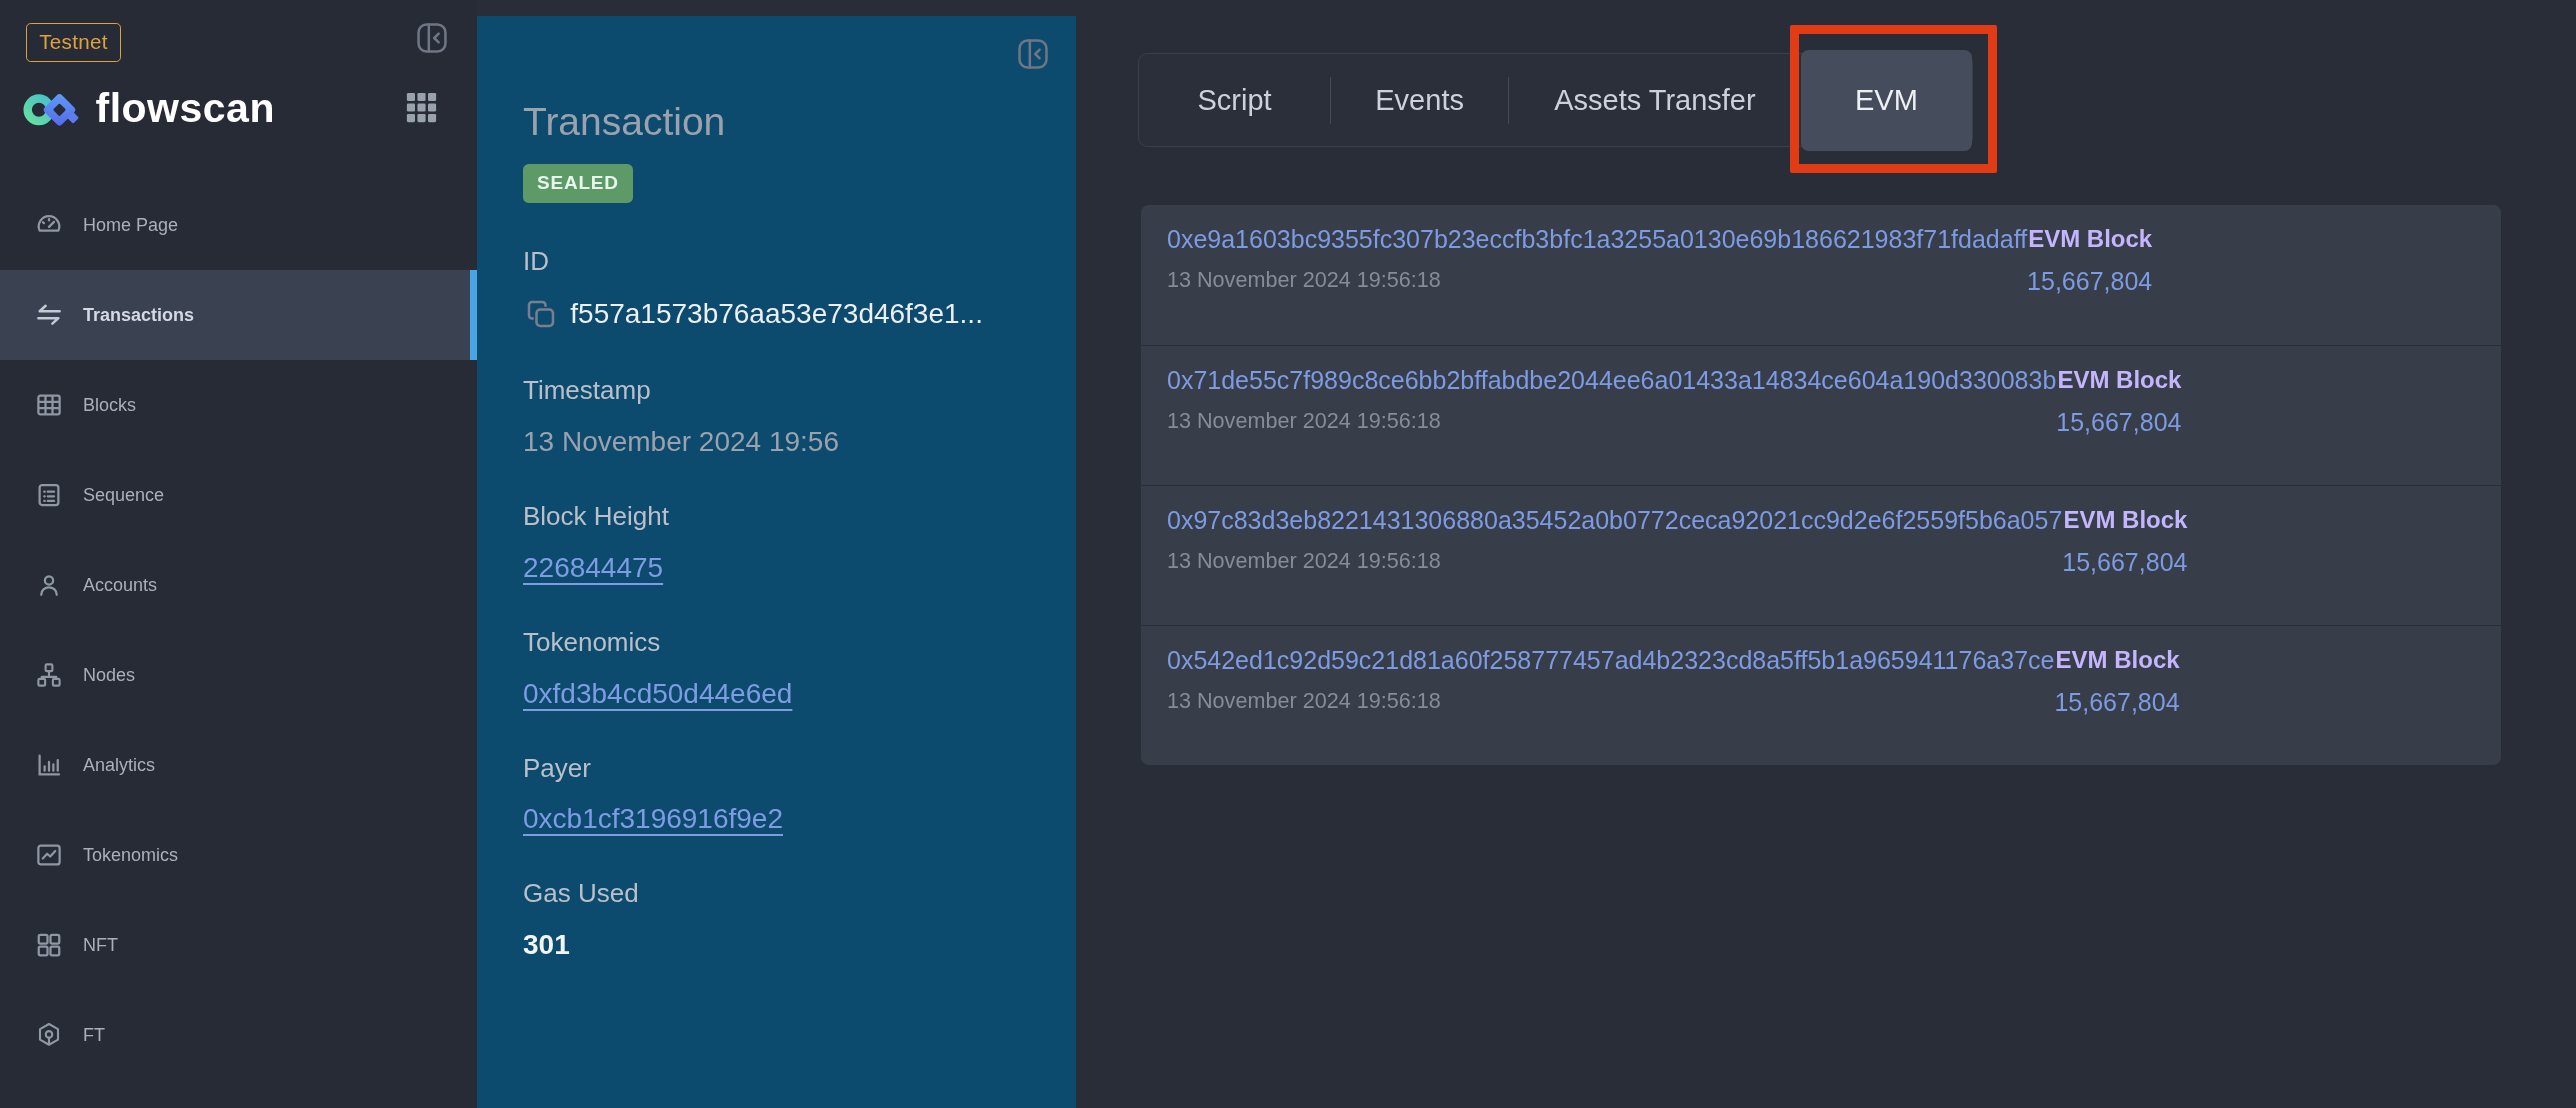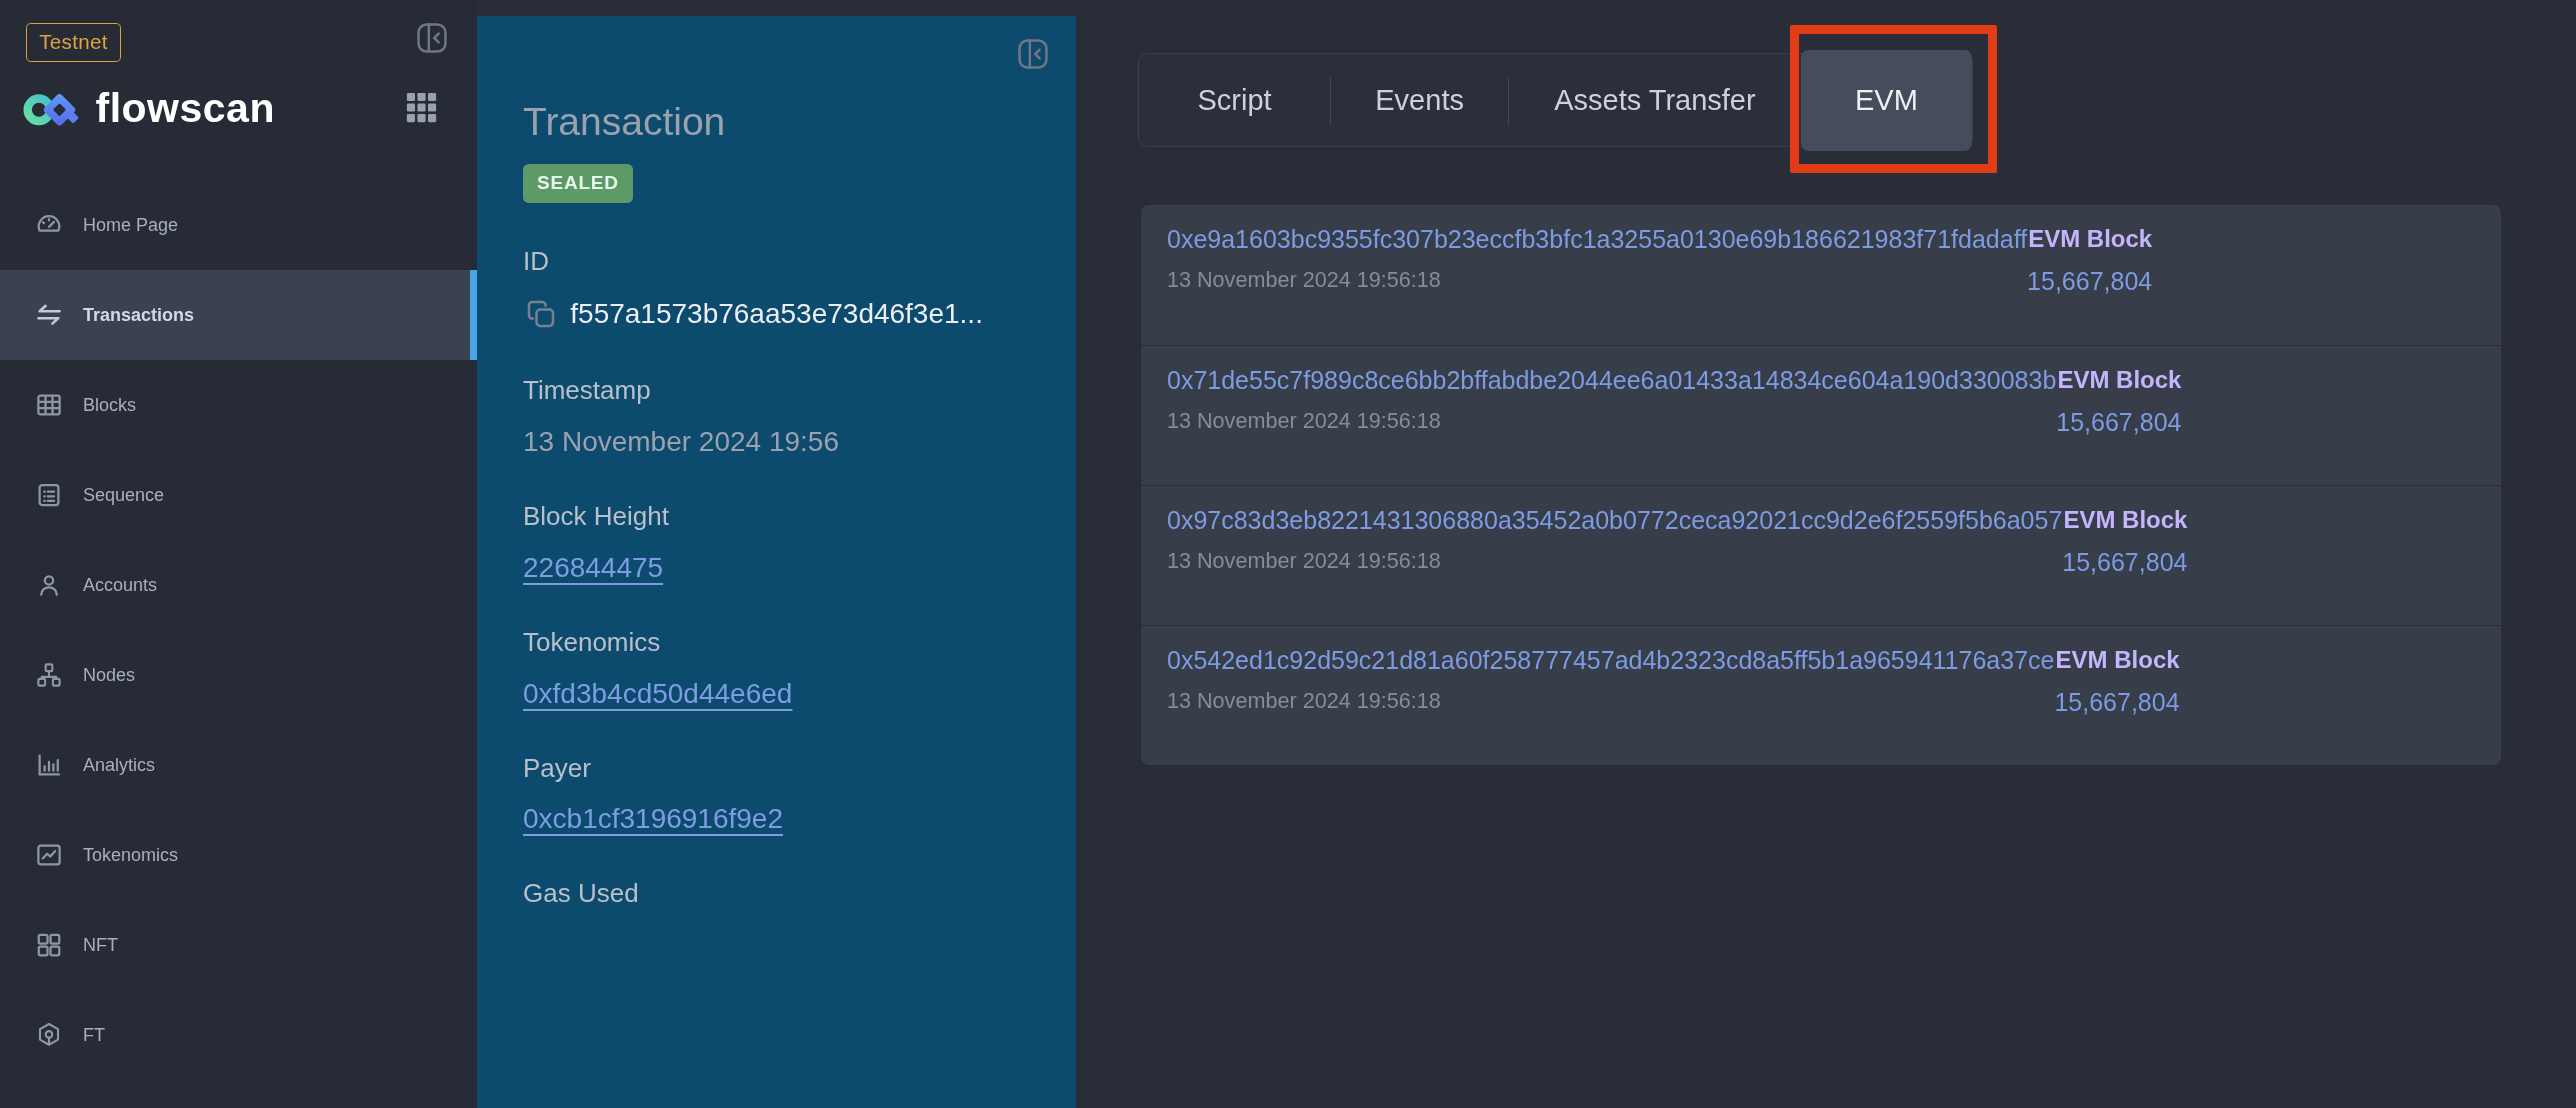--- a/index.html
+++ b/index.html
@@ -330,20 +330,21 @@
     </div>
 
 
     <div class="field">
       <div class="f-label">Payer</div>
       <a class="link f-value">0xcb1cf3196916f9e2</a>
     </div>
 
     <div class="field">
       <div class="f-label">Gas Used</div>
+      <div class="gas-value">301</div>
     </div>
   </section>
 
   <main class="main">
 
     <div class="tabbar">
       <div class="tab tab-script">Script</div>
       <div class="tab-divider"></div>
       <div class="tab tab-events">Events</div>
       <div class="tab-divider"></div>

